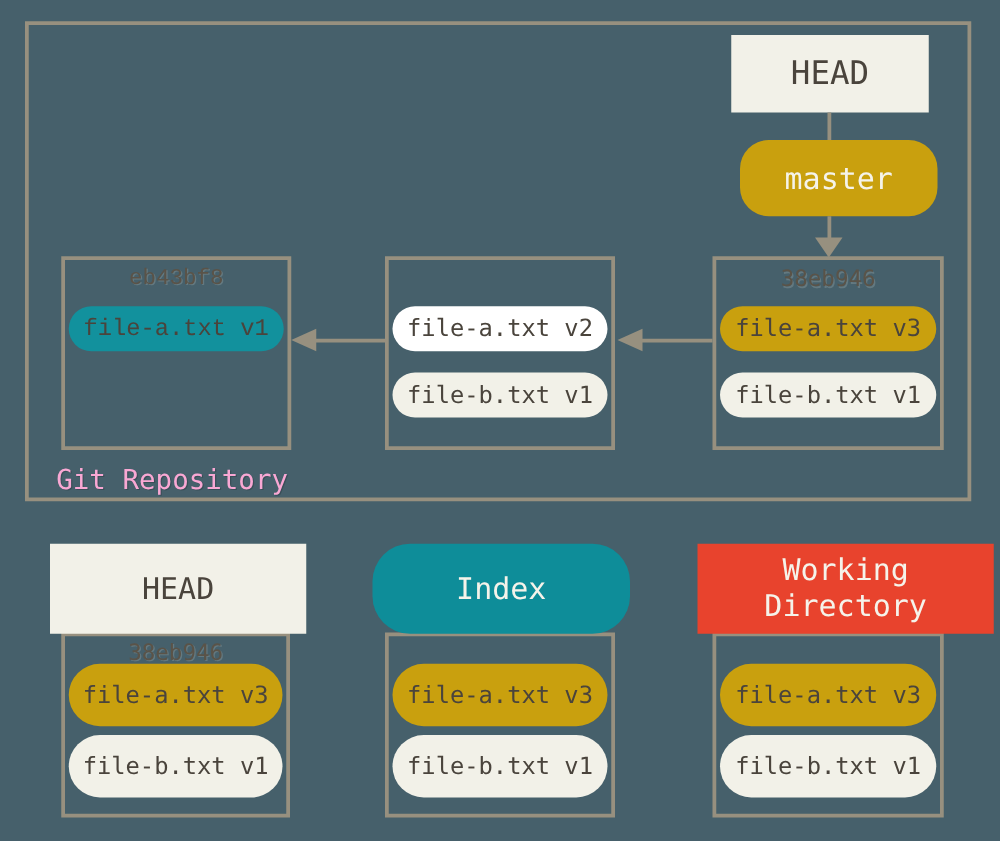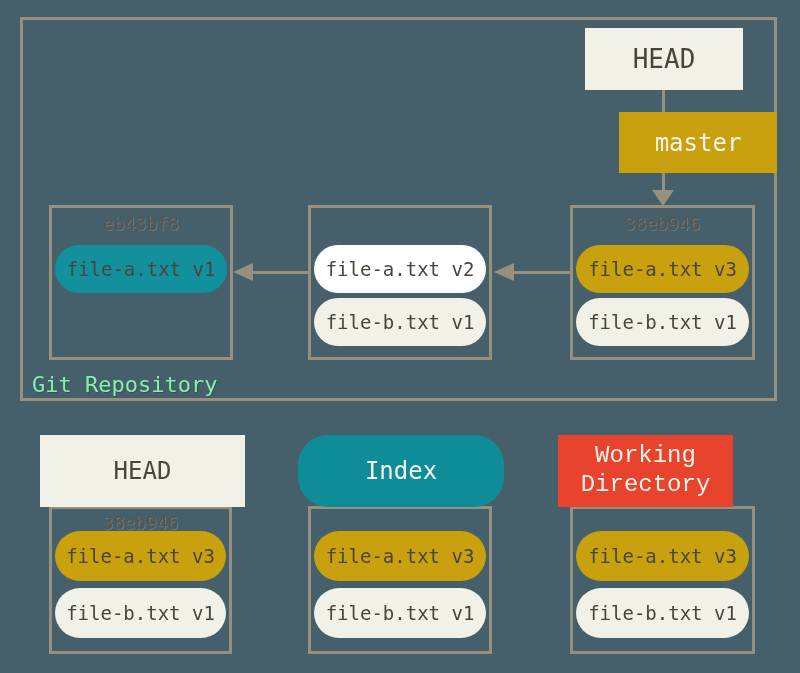--- a/index.html
+++ b/index.html
@@ -4,64 +4,64 @@
 <style>
   html,body{margin:0;padding:0;background:#46606b;}
   .canvas{
     position:relative;width:800px;height:673px;background:#46606b;
     font-family:"DejaVu Sans Mono","Liberation Mono",monospace;
     overflow:hidden;
   }
   
   .repo-box{position:absolute;left:20px;top:17px;width:757px;height:384px;
     border:3px solid #97907f;box-sizing:border-box;}
-  .repo-label{position:absolute;left:9px;bottom:1px;font-size:22px;color:#86efac;
+  .repo-label{position:absolute;left:22px;bottom:1px;font-size:22px;color:#f9a8d4;
     text-shadow:1px 1px 0 rgba(0,0,0,0.18);white-space:nowrap;}
   
   .node{position:absolute;display:flex;align-items:center;justify-content:center;
     box-sizing:border-box;text-align:center;}
   .head-top{left:585px;top:28px;width:158px;height:62px;font-size:26px;
     color:#4a443c;background:#f2f1e8;}
-  .master{left:619px;top:112px;width:158px;height:61px;font-size:24px;
-    color:#f5f3ea;background:#c9a00e;}
+  .master{left:592px;top:112px;width:158px;height:61px;font-size:24px;
+    color:#f5f3ea;background:#c9a00e;border-radius:23px;}
   
   .vline{position:absolute;width:3px;background:#97907f;}
   .v1{left:662px;top:90px;height:22px;}
   .v2{left:662px;top:173px;height:18px;}
   .arrow-down{position:absolute;left:652px;top:190px;width:0;height:0;
     border-left:11px solid transparent;border-right:11px solid transparent;
     border-top:16px solid #97907f;}
   .hline{position:absolute;top:271px;height:3px;background:#97907f;}
   .h1{left:251px;width:57px;}
   .h2{left:512px;width:58px;}
   .arrow-left{position:absolute;top:263px;width:0;height:0;
     border-top:9px solid transparent;border-bottom:9px solid transparent;
     border-right:20px solid #97907f;}
   .a1{left:233px;}
   .a2{left:494px;}
   
   .commit{position:absolute;top:205px;height:155px;border:3px solid #97907f;
     box-sizing:border-box;}
-  .c1{left:49px;width:184px;}
+  .c1{left:49px;width:184px;font-family:Liberation Mono, monospace;}
   .c2{left:308px;width:184px;}
   .c3{left:570px;width:185px;}
   .hash{position:absolute;top:5px;left:0;right:0;text-align:center;
     font-size:18px;color:#5a5348;text-shadow:1px 1px 0 rgba(240,238,230,0.18);}
-  .pill{position:absolute;left:3px;right:3px;height:48px;border-radius:24px;
+  .pill{position:absolute;left:3px;right:3px;height:36px;border-radius:24px;
     display:flex;align-items:center;justify-content:center;
     font-size:19px;color:#4a443c;white-space:nowrap;}
   .commit .p1{top:37px;}
   .commit .p2{top:90px;}
   
   .area-header{position:absolute;top:435px;height:72px;z-index:2;
     display:flex;align-items:center;justify-content:center;text-align:center;
     font-size:24px;line-height:1.2;padding:0 12px;box-sizing:border-box;}
   .th1{left:40px;width:205px;}
   .th2{left:298px;width:206px;}
-  .th3{left:558px;width:175px;font-family:Liberation Mono, monospace;}
+  .th3{left:558px;width:237px;}
   .area-box{position:absolute;top:506px;height:148px;border:3px solid #97907f;
     box-sizing:border-box;}
   .tb1{left:49px;width:183px;}
   .tb2{left:308px;width:184px;}
   .tb3{left:570px;width:185px;}
   .area-box .hash{top:3px;}
   .area-box .pill{height:50px;border-radius:25px;}
   .area-box .p1{top:22px;}
   .area-box .p2{top:79px;}
 </style>

